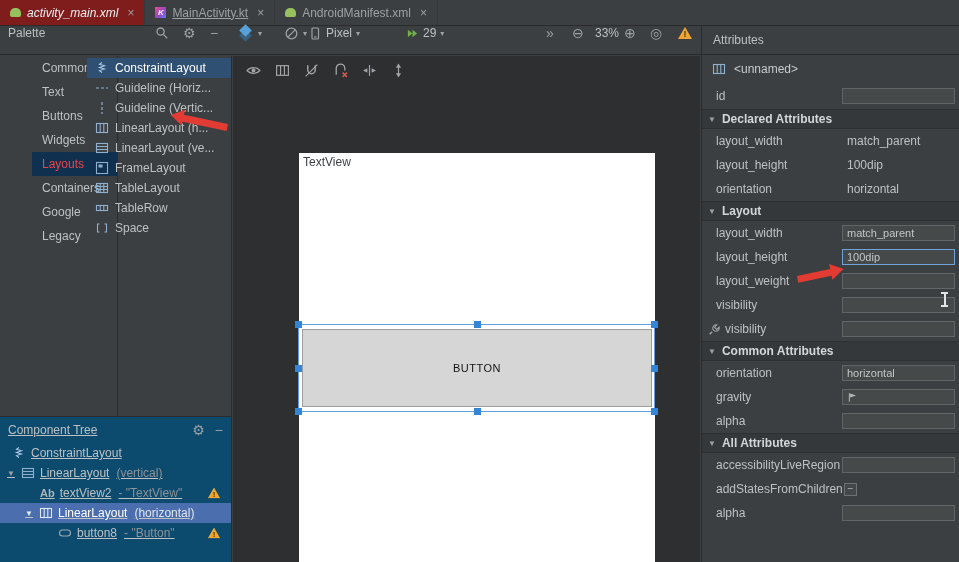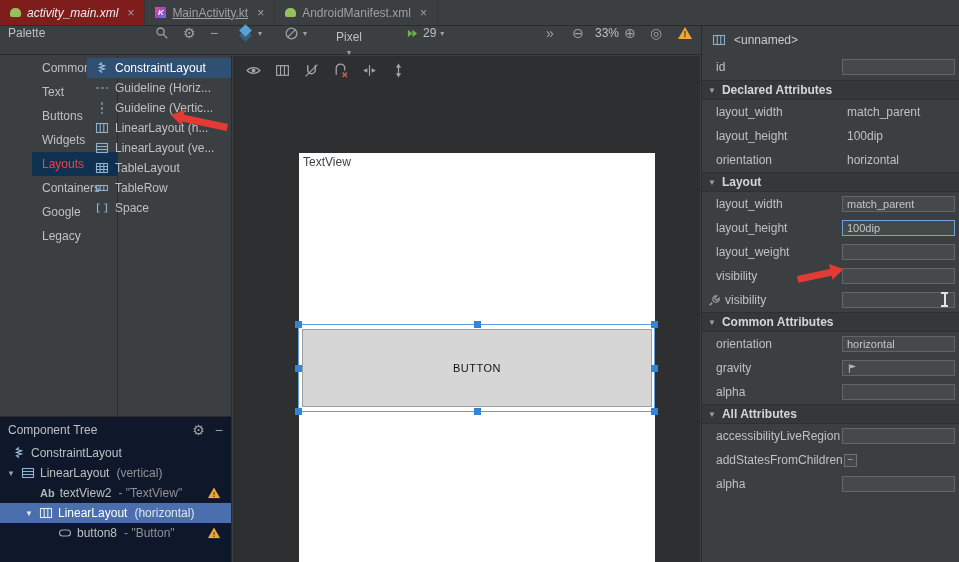--- a/index.html
+++ b/index.html
@@ -39,21 +39,21 @@
   #palette{position:absolute;left:0;top:56px;width:232px;height:360px;background:#3c3f41;border-right:1px solid #2b2b2b;}
   #cats{position:absolute;left:0;top:0;width:86px;height:100%;border-right:1px solid #2b2b2b;margin-left:32px;}
   .cat{height:24px;display:flex;align-items:center;padding-left:10px;color:#bdc1c3;cursor:pointer;}
   .cat.selected{background:#10304f;color:#ef4444;}
   #pitems{position:absolute;left:87px;top:0;right:0;bottom:0;padding-top:2px;}
   .pitem{height:20px;display:flex;align-items:center;gap:6px;padding-left:8px;white-space:nowrap;overflow:hidden;cursor:pointer;}
   .pitem.selected{background:#2f4f73;color:#ffffff;}
   .picon{flex:none;width:14px;height:14px;}
 
   
-  #tree{position:absolute;left:0;top:416px;width:232px;height:146px;background:#0f172a;border-top:1px solid #2b2b2b;border-right:1px solid #2b2b2b;}
+  #tree{position:absolute;left:0;top:416px;width:232px;height:146px;background:#0c4a6e;border-top:1px solid #2b2b2b;border-right:1px solid #2b2b2b;text-decoration:underline;}
   .tree-head{height:26px;display:flex;align-items:center;padding-left:8px;position:relative;color:#bdc1c3;}
   .tree-head .hicons{position:absolute;right:8px;top:0;height:26px;display:flex;align-items:center;gap:10px;}
   .trow{height:20px;display:flex;align-items:center;gap:5px;white-space:nowrap;position:relative;cursor:pointer;}
   .trow.selected{background:#4b6eaf;color:#ffffff;}
   .tarrow{font-size:8px;color:#9da1a4;width:10px;text-align:center;}
   .trow.selected .tarrow{color:#e6ebf2;}
   .tsuf{color:#8f9396;margin-left:2px;}
   .trow.selected .tsuf{color:#dfe5ee;}
   .tpre{color:#aeb4ba;font-size:11px;font-weight:bold;}
   .twarn{position:absolute;right:10px;top:4px;}
@@ -138,21 +138,21 @@
       </span>
     <span class="caret">▾</span>
   </span>
   <span class="tb" style="left:284px;">
     <svg width="15" height="15" viewBox="0 0 14 14">
         <circle cx="7" cy="7" r="5" fill="none" stroke="#9da1a4" stroke-width="1.2"></circle>
         <line x1="3.6" y1="10.4" x2="10.4" y2="3.6" stroke="#9da1a4" stroke-width="1.2"></line>
       </svg>
     <span class="caret">▾</span>
   </span>
-  <span class="tb" style="left:336px;flex-direction:column;">
+  <span class="tb" style="left:308px;">
     <svg width="14" height="15" viewBox="0 0 14 14">
         <rect x="4" y="1.5" width="6.5" height="11" rx="1" fill="none" stroke="#9da1a4" stroke-width="1.2"></rect>
         <line x1="6" y1="10.5" x2="8.5" y2="10.5" stroke="#9da1a4" stroke-width="1.2"></line>
       </svg>
     <span>Pixel</span>
     <span class="caret">▾</span>
   </span>
   <span class="tb" style="left:406px;">
     <svg width="13" height="13" viewBox="0 0 14 14">
         <polygon points="2,3 7,7 2,11" fill="#6fae49"></polygon>
@@ -211,20 +211,27 @@
         </svg>
       <span>LinearLayout (h...</span>
     </div>
     <div class="pitem">
       <svg class="picon" viewBox="0 0 14 14">
           <rect x="1.5" y="2.5" width="11" height="9" fill="none" stroke="#8fb0cc" stroke-width="1.1"></rect>
           <line x1="1.5" y1="5.5" x2="12.5" y2="5.5" stroke="#8fb0cc" stroke-width="1.1"></line>
           <line x1="1.5" y1="8.5" x2="12.5" y2="8.5" stroke="#8fb0cc" stroke-width="1.1"></line>
         </svg>
       <span>LinearLayout (ve...</span>
+    </div>
+    <div class="pitem">
+      <svg class="picon" viewBox="0 0 14 14">
+          <rect x="1.5" y="1.5" width="11" height="11" fill="none" stroke="#8fb0cc" stroke-width="1.1"></rect>
+          <rect x="3.5" y="3.5" width="4" height="3" fill="#8fb0cc"></rect>
+        </svg>
+      <span>FrameLayout</span>
     </div>
     <div class="pitem">
       <svg class="picon" viewBox="0 0 14 14">
           <rect x="1.5" y="2.5" width="11" height="9" fill="none" stroke="#8fb0cc" stroke-width="1.1"></rect>
           <line x1="1.5" y1="5.5" x2="12.5" y2="5.5" stroke="#8fb0cc" stroke-width="1.1"></line>
           <line x1="1.5" y1="8.5" x2="12.5" y2="8.5" stroke="#8fb0cc" stroke-width="1.1"></line>
           <line x1="5.2" y1="2.5" x2="5.2" y2="11.5" stroke="#8fb0cc" stroke-width="1.1"></line>
           <line x1="8.8" y1="2.5" x2="8.8" y2="11.5" stroke="#8fb0cc" stroke-width="1.1"></line>
         </svg>
       <span>TableLayout</span>
@@ -355,20 +362,21 @@
       <span class="handle" style="left:-4px;top:40px;"></span>
       <span class="handle" style="right:-4px;top:40px;"></span>
       <span class="handle" style="left:-4px;bottom:-4px;"></span>
       <span class="handle" style="left:175px;bottom:-4px;"></span>
       <span class="handle" style="right:-4px;bottom:-4px;"></span>
     </div>
   </div>
 </div>
 
 <div id="attrs">
+  <div class="attrs-title">Attributes</div>
 
   <div class="comp-row">
     <svg class="picon" viewBox="0 0 14 14">
         <rect x="1.5" y="2.5" width="11" height="9" fill="none" stroke="#8fb0cc" stroke-width="1.1"></rect>
         <line x1="5.2" y1="2.5" x2="5.2" y2="11.5" stroke="#8fb0cc" stroke-width="1.1"></line>
         <line x1="8.8" y1="2.5" x2="8.8" y2="11.5" stroke="#8fb0cc" stroke-width="1.1"></line>
       </svg>
     <span>&lt;unnamed&gt;</span>
   </div>
 

